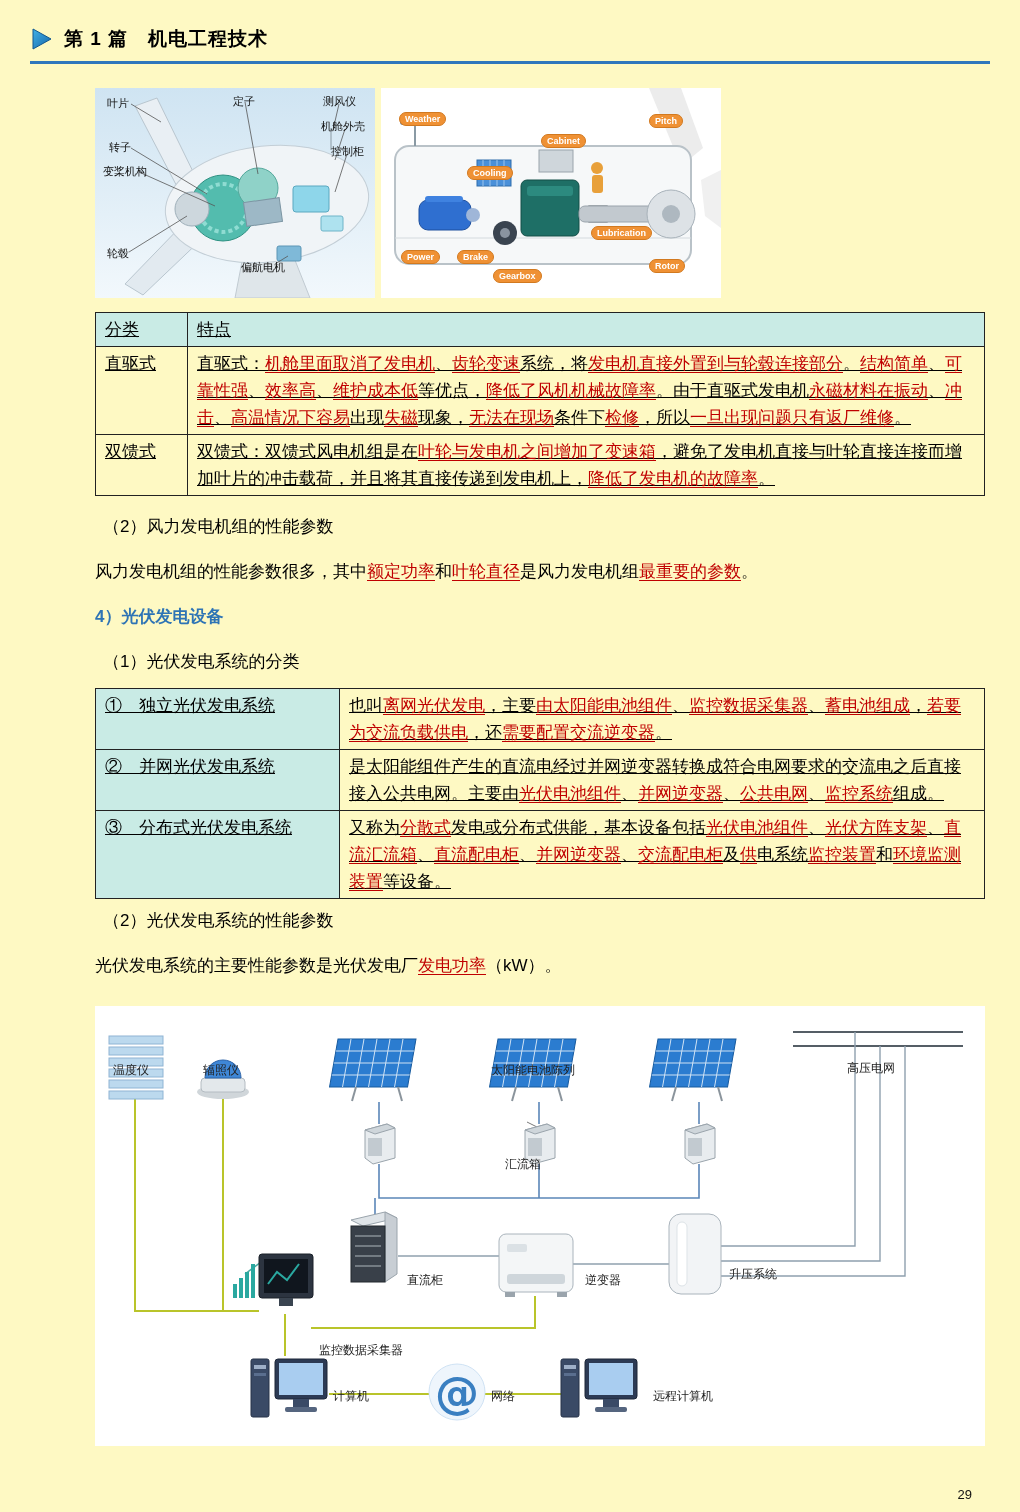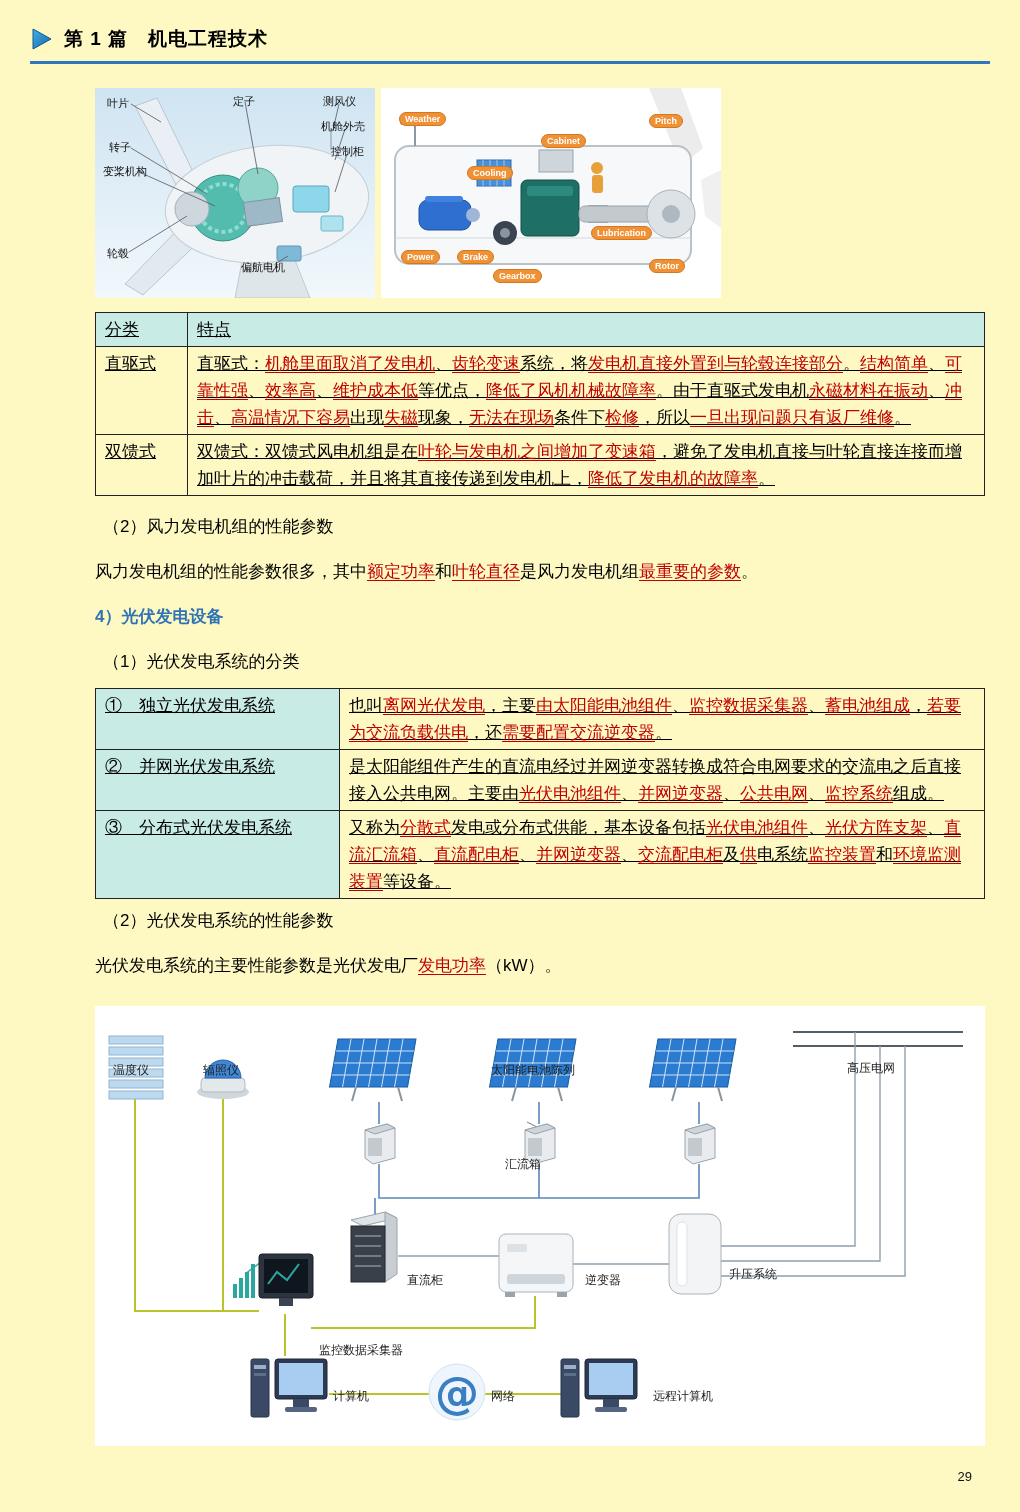--- a/index.html
+++ b/index.html
@@ -20,21 +20,21 @@
                      vertical-align:top; font-weight:normal; }
   .tbl1 th { background:#c9ebe5; }
   .tbl1 .cat { width:92px; }
   .tbl2 .lcell { width:244px; background:#c9ebe5; }
   .hl { color:#c00000; text-decoration:underline; text-decoration-color:#c00000; text-underline-offset:3px; }
   .para { font-size:17px; line-height:28px; margin-top:17px; }
   .ind { padding-left:8px; }
   .blue { color:#2e74b5; font-weight:bold; }
   .diagram { position:relative; width:890px; height:440px; margin-top:26px; }
   .dglab { position:absolute; font-size:12px; color:#222; white-space:nowrap;margin-top:48px; }
-  .pagenum { position:absolute; right:48px; bottom:28px; font-size:13px; color:#111; }
+  .pagenum { position:absolute; right:48px; bottom:10px; font-size:13px; color:#111; }
 </style>
 </head>
 <body>
 
 <div class="page">
 
   <div class="hdr">
     <svg width="24" height="24" viewBox="0 0 24 24">
       <defs>
         <linearGradient id="agrad" x1="0" y1="0" x2="1" y2="1">

